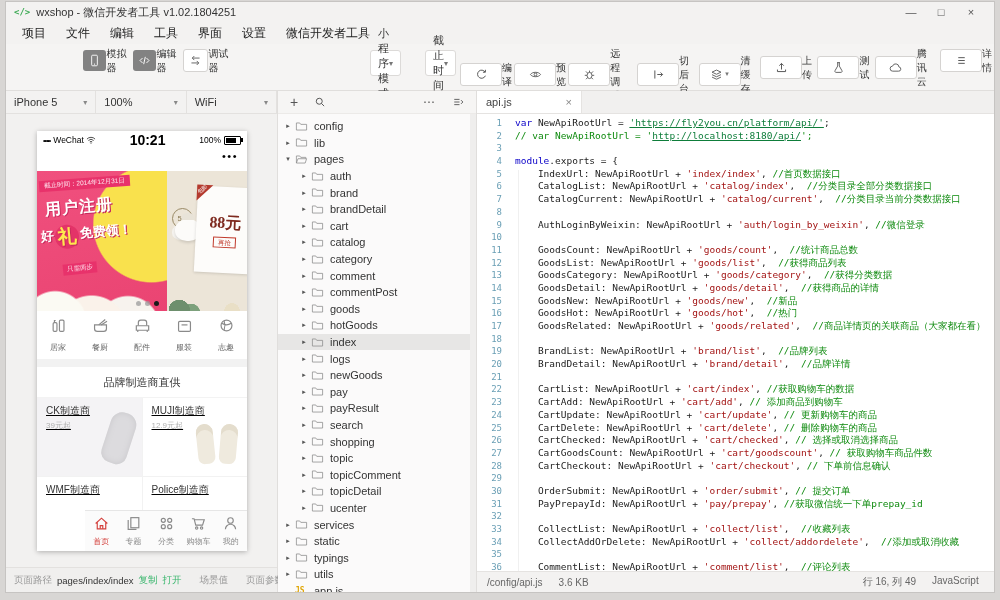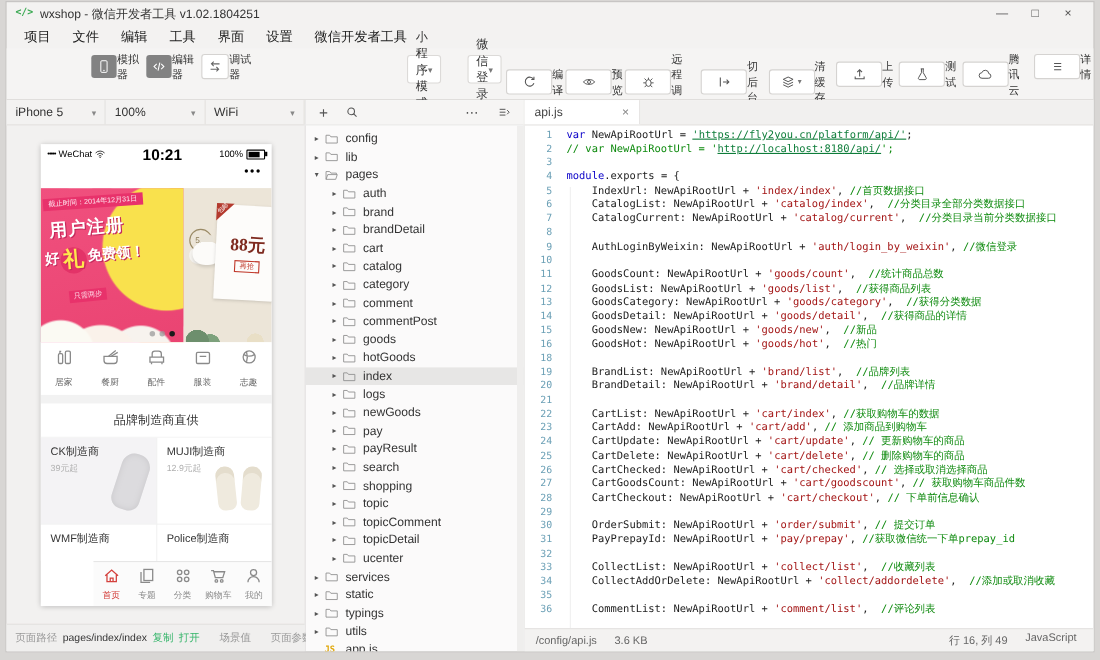--- a/index.html
+++ b/index.html
@@ -97,21 +97,21 @@
   .cats{height:48px;display:flex;background:#fff;flex-shrink:0;}
   .cat{flex:1;display:flex;flex-direction:column;align-items:center;justify-content:center;gap:3px;color:#8a8a8a;}
   .cat svg{width:19px;height:19px;}
   .cat .cl{font-size:8px;color:#666;}
   .pdivider{height:8px;background:#f2f2f2;flex-shrink:0;}
   .sectitle{height:30px;line-height:30px;text-align:center;font-size:11px;color:#333;background:#fff;flex-shrink:0;
     border-bottom:1px solid #f3f3f3;}
   
   .brandgrid{flex:1;background:#f2f2f2;display:grid;grid-template-columns:1fr 1fr;grid-template-rows:78px 1fr;
     gap:1px;min-height:0;}
-  .brand{background:#fff;position:relative;padding:6px 0 0 9px;overflow:hidden;}
+  .brand{background:#fff;position:relative;padding:6px 0 0 9px;overflow:hidden;text-decoration:underline;}
   .brand .bn{font-size:10px;color:#333;}
   .brand .bp{font-size:8px;color:#b0b0b0;margin-top:2px;}
   .brand.g1{background:#f4f3f5;}
   .sock{position:absolute;right:10px;top:14px;width:26px;height:52px;background:#dcdbde;border-radius:12px 12px 10px 10px;
     transform:rotate(18deg);box-shadow:inset 0 0 6px #c8c7ca;}
   .slippers{position:absolute;right:6px;top:26px;width:46px;height:46px;}
   .slippers::before,.slippers::after{content:"";position:absolute;width:17px;height:40px;background:#efeade;
     border-radius:9px 9px 7px 7px;box-shadow:inset 0 6px 0 #e4ddcd;}
   .slippers::before{left:2px;transform:rotate(-6deg);}
   .slippers::after{right:4px;transform:rotate(5deg);}
@@ -218,21 +218,21 @@
           <div>调试器</div>
         </div>
       </div>
     <div style="width:138px;flex-shrink:0;"></div>
     <div class="tsel">
       <span>小程序模式</span>
       <span class="caret">▾</span>
     </div>
     <div class="tdivider"></div>
     <div class="tsel">
-      <span>微信登录</span>
+      <span>截止时间</span>
       <span class="caret">▾</span>
     </div>
     <div style="width:6px;"></div>
     <div id="action-buttons" style="display:flex;">
         <div class="abtn">
           <div class="box">
             <svg viewBox="0 0 16 16" fill="none" stroke="currentColor" stroke-width="1.2">
               <path d="M12.8 9.5A5 5 0 1 1 12.4 5"></path>
               <path d="M12.8 2.2v3h-3"></path>
             </svg>
@@ -787,20 +787,21 @@
           <div class="cl"><span class="ln">7</span><span class="lc"><span class="tk-p">    CatalogCurrent: NewApiRootUrl + </span><span class="tk-s">'catalog/current'</span><span class="tk-p">,  </span><span class="tk-c">//分类目录当前分类数据接口</span></span></div>
           <div class="cl"><span class="ln">8</span><span class="lc"></span></div>
           <div class="cl"><span class="ln">9</span><span class="lc"><span class="tk-p">    AuthLoginByWeixin: NewApiRootUrl + </span><span class="tk-s">'auth/login_by_weixin'</span><span class="tk-p">, </span><span class="tk-c">//微信登录</span></span></div>
           <div class="cl"><span class="ln">10</span><span class="lc"></span></div>
           <div class="cl"><span class="ln">11</span><span class="lc"><span class="tk-p">    GoodsCount: NewApiRootUrl + </span><span class="tk-s">'goods/count'</span><span class="tk-p">,  </span><span class="tk-c">//统计商品总数</span></span></div>
           <div class="cl"><span class="ln">12</span><span class="lc"><span class="tk-p">    GoodsList: NewApiRootUrl + </span><span class="tk-s">'goods/list'</span><span class="tk-p">,  </span><span class="tk-c">//获得商品列表</span></span></div>
           <div class="cl"><span class="ln">13</span><span class="lc"><span class="tk-p">    GoodsCategory: NewApiRootUrl + </span><span class="tk-s">'goods/category'</span><span class="tk-p">,  </span><span class="tk-c">//获得分类数据</span></span></div>
           <div class="cl"><span class="ln">14</span><span class="lc"><span class="tk-p">    GoodsDetail: NewApiRootUrl + </span><span class="tk-s">'goods/detail'</span><span class="tk-p">,  </span><span class="tk-c">//获得商品的详情</span></span></div>
           <div class="cl"><span class="ln">15</span><span class="lc"><span class="tk-p">    GoodsNew: NewApiRootUrl + </span><span class="tk-s">'goods/new'</span><span class="tk-p">,  </span><span class="tk-c">//新品</span></span></div>
           <div class="cl"><span class="ln">16</span><span class="lc"><span class="tk-p">    GoodsHot: NewApiRootUrl + </span><span class="tk-s">'goods/hot'</span><span class="tk-p">,  </span><span class="tk-c">//热门</span></span></div>
+          <div class="cl"><span class="ln">17</span><span class="lc"><span class="tk-p">    GoodsRelated: NewApiRootUrl + </span><span class="tk-s">'goods/related'</span><span class="tk-p">,  </span><span class="tk-c">//商品详情页的关联商品（大家都在看）</span></span></div>
           <div class="cl"><span class="ln">18</span><span class="lc"></span></div>
           <div class="cl"><span class="ln">19</span><span class="lc"><span class="tk-p">    BrandList: NewApiRootUrl + </span><span class="tk-s">'brand/list'</span><span class="tk-p">,  </span><span class="tk-c">//品牌列表</span></span></div>
           <div class="cl"><span class="ln">20</span><span class="lc"><span class="tk-p">    BrandDetail: NewApiRootUrl + </span><span class="tk-s">'brand/detail'</span><span class="tk-p">,  </span><span class="tk-c">//品牌详情</span></span></div>
           <div class="cl"><span class="ln">21</span><span class="lc"></span></div>
           <div class="cl"><span class="ln">22</span><span class="lc"><span class="tk-p">    CartList: NewApiRootUrl + </span><span class="tk-s">'cart/index'</span><span class="tk-p">, </span><span class="tk-c">//获取购物车的数据</span></span></div>
           <div class="cl"><span class="ln">23</span><span class="lc"><span class="tk-p">    CartAdd: NewApiRootUrl + </span><span class="tk-s">'cart/add'</span><span class="tk-p">, </span><span class="tk-c">// 添加商品到购物车</span></span></div>
           <div class="cl"><span class="ln">24</span><span class="lc"><span class="tk-p">    CartUpdate: NewApiRootUrl + </span><span class="tk-s">'cart/update'</span><span class="tk-p">, </span><span class="tk-c">// 更新购物车的商品</span></span></div>
           <div class="cl"><span class="ln">25</span><span class="lc"><span class="tk-p">    CartDelete: NewApiRootUrl + </span><span class="tk-s">'cart/delete'</span><span class="tk-p">, </span><span class="tk-c">// 删除购物车的商品</span></span></div>
           <div class="cl"><span class="ln">26</span><span class="lc"><span class="tk-p">    CartChecked: NewApiRootUrl + </span><span class="tk-s">'cart/checked'</span><span class="tk-p">, </span><span class="tk-c">// 选择或取消选择商品</span></span></div>
           <div class="cl"><span class="ln">27</span><span class="lc"><span class="tk-p">    CartGoodsCount: NewApiRootUrl + </span><span class="tk-s">'cart/goodscount'</span><span class="tk-p">, </span><span class="tk-c">// 获取购物车商品件数</span></span></div>

